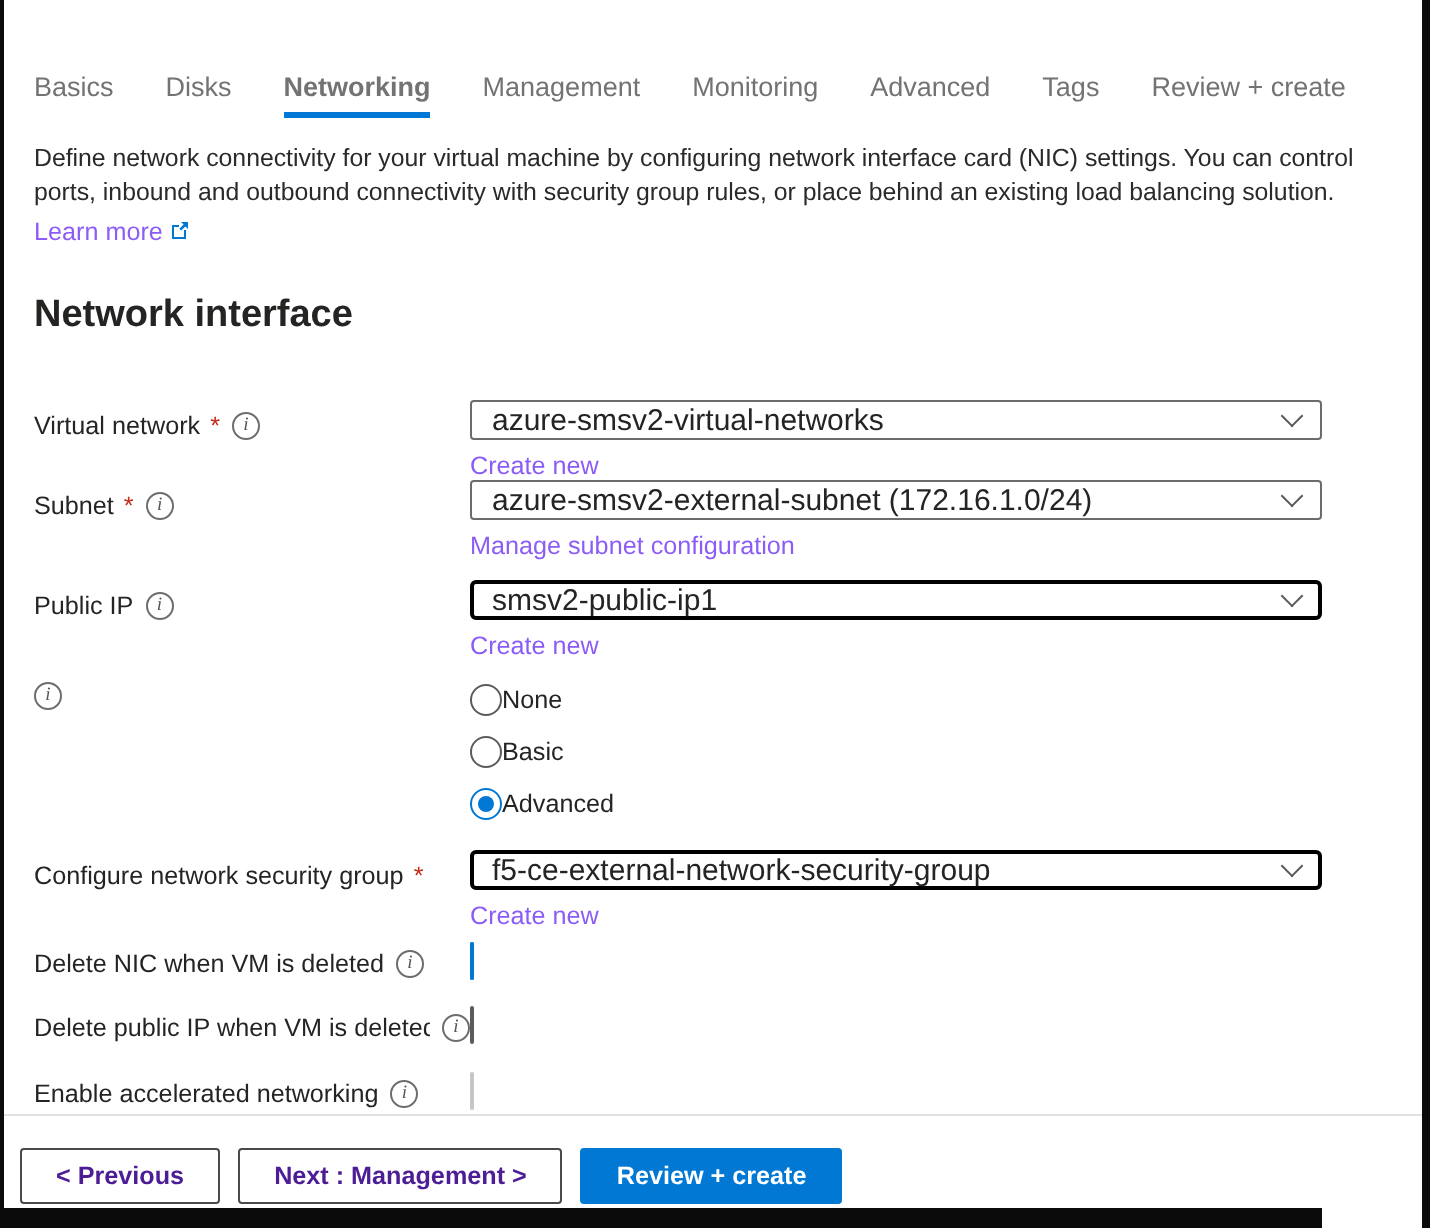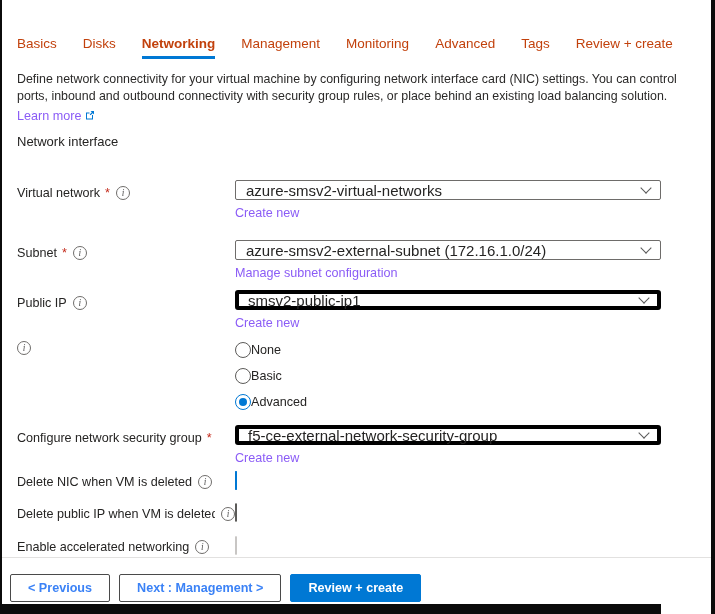--- a/index.html
+++ b/index.html
@@ -7,62 +7,62 @@
   body { width:715px; height:614px; font-family:"Liberation Sans", sans-serif; color:#252423; }
   .page { position:relative; width:715px; height:614px; background:#fff; overflow:hidden; }
 
   
   .edge-left   { position:absolute; left:0; top:0; width:2px; height:614px; background:#0b0b0b; }
   .edge-right  { position:absolute; right:0; top:0; width:4px; height:614px; background:#0b0b0b; }
   .edge-bottom { position:absolute; left:0; bottom:0; width:661px; height:10px; background:#0b0b0b; }
 
   
   .tabs { position:absolute; left:17px; top:36px; display:flex; gap:26px; font-size:13.5px; }
-  .tab { padding-bottom:5px; border-bottom:3px solid transparent; cursor:pointer; color:#c2410c; white-space:nowrap; }
+  .tab { padding-bottom:5px; border-bottom:3px solid transparent; cursor:pointer; color:#737373; white-space:nowrap; }
   .tab.active { font-weight:700; border-bottom-color:#0078d4; }
 
   
   .intro { position:absolute; left:17px; top:71px; width:694px; font-size:12.4px; line-height:17px; color:#2b2a29; }
   .link { color:#8b5cf6; text-decoration:none; cursor:pointer; font-size:12.6px; }
   .learn-more { display:inline-flex; align-items:center; gap:4px; margin-top:3px; }
 
-  .section-heading { position:absolute; left:17px; top:134px; font-size:13px; font-weight:400; }
+  .section-heading { position:absolute; left:17px; top:147px; font-size:19px; font-weight:700; }
   .section-subtext { position:absolute; left:17px; top:160px; font-size:12.6px; }
 
   
   .row { position:absolute; left:17px; right:54px; display:flex; align-items:flex-start; }
   .flabel { width:218px; flex:none; font-size:12.6px; padding-top:6px; display:flex; align-items:center; gap:6px; white-space:nowrap; }
   .flabel .txt { overflow:hidden; }
   .req { color:#c42b1c; margin-left:-1px; }
   .info { width:14px; height:14px; flex:none; border:1px solid #6f6d6b; border-radius:50%; display:inline-flex; align-items:center; justify-content:center; color:#555; font-size:9.5px; font-family:"Liberation Serif", serif; font-style:italic; cursor:pointer; }
   .info::before { content:"i"; }
   .control { flex:1; min-width:0; }
 
   .select { height:20px; border:1px solid #6e6c6a; border-radius:2px; background:#fff; display:flex; align-items:center; justify-content:space-between; padding:0 10px; font-size:15px; cursor:pointer; }
-  .select.changed { border:4px solid #000000; border-radius:3px; padding:0 9px; }
+  .select.changed { border:2px solid #000000; border-radius:3px; padding:0 9px; }
   .chev { width:8px; height:8px; border-right:1.6px solid #5a5a5a; border-bottom:1.6px solid #5a5a5a; transform:rotate(45deg); margin-top:-4px; flex:none; }
   .under-link { display:inline-block; margin-top:6px; }
 
   
   .radio-group { display:flex; flex-direction:column; gap:10px; padding-top:2px; }
   .radio-row { display:flex; align-items:center; font-size:12.6px; cursor:pointer; }
   .radio { width:16px; height:16px; border:1px solid #5c5b59; border-radius:50%; background:#fff; position:relative; flex:none; }
   .radio.selected { border-color:#0078d4; }
   .radio.selected::after { content:""; position:absolute; inset:3px; border-radius:50%; background:#0078d4; }
 
   
   .checkbox { width:18px; height:18px; border:1px solid #5c5b59; border-radius:2px; background:#fff; position:relative; cursor:pointer; flex:none; }
   .checkbox.checked { background:#0078d4; border-color:#0078d4; }
   .checkbox.checked::after { content:""; position:absolute; left:6px; top:2.5px; width:4.5px; height:9.5px; border-right:2px solid #fff; border-bottom:2px solid #fff; transform:rotate(40deg); }
   .checkbox.disabled { background:#f3f2f1; border-color:#c8c6c4; cursor:default; }
 
   
   .divider { position:absolute; left:2px; right:4px; top:557px; height:1px; background:#e2e1e0; }
   .footer { position:absolute; left:10px; top:574px; display:flex; gap:9px; }
-  .btn { height:28px; padding:0 17px; display:flex; align-items:center; font-size:12.6px; font-weight:600; border:1px solid #4a4a4a; border-radius:2px; background:#fff; color:#3b82f6; cursor:pointer; white-space:nowrap; font-family:"Liberation Sans", sans-serif; }
+  .btn { height:28px; padding:0 17px; display:flex; align-items:center; font-size:12.6px; font-weight:600; border:1px solid #4a4a4a; border-radius:2px; background:#fff; color:#4c1d95; cursor:pointer; white-space:nowrap; font-family:"Liberation Sans", sans-serif; }
   .btn.primary { background:#0078d4; border-color:#0078d4; color:#fff; }
 </style>
 </head>
 <body>
 
 <div class="page">
   <div class="edge-left"></div>
   <div class="edge-right"></div>
   <div class="edge-bottom"></div>
 
@@ -85,21 +85,21 @@
         <svg width="10" height="10" viewBox="0 0 10 10">
             <path d="M1 2.5h3.5v1H2v5h5V5h1v4.5H1z" fill="#0078d4"></path>
             <path d="M5.5 1H9v3.5L7.7 3.2 5.6 5.3 4.7 4.4 6.8 2.3z" fill="#0078d4"></path>
           </svg>
       </span>
     </a>
   </div>
 
   <h3 class="section-heading">Network interface</h3>
 
-  <div class="row" style="top:180px">
+  <div class="row" style="top:200px">
     <div class="flabel">
       <span class="txt">Virtual network</span>
       <span class="req">*</span>
       <span class="info"></span>
     </div>
     <div class="control">
       <div class="select">
         <span>azure-smsv2-virtual-networks</span>
         <span class="chev"></span>
       </div>

